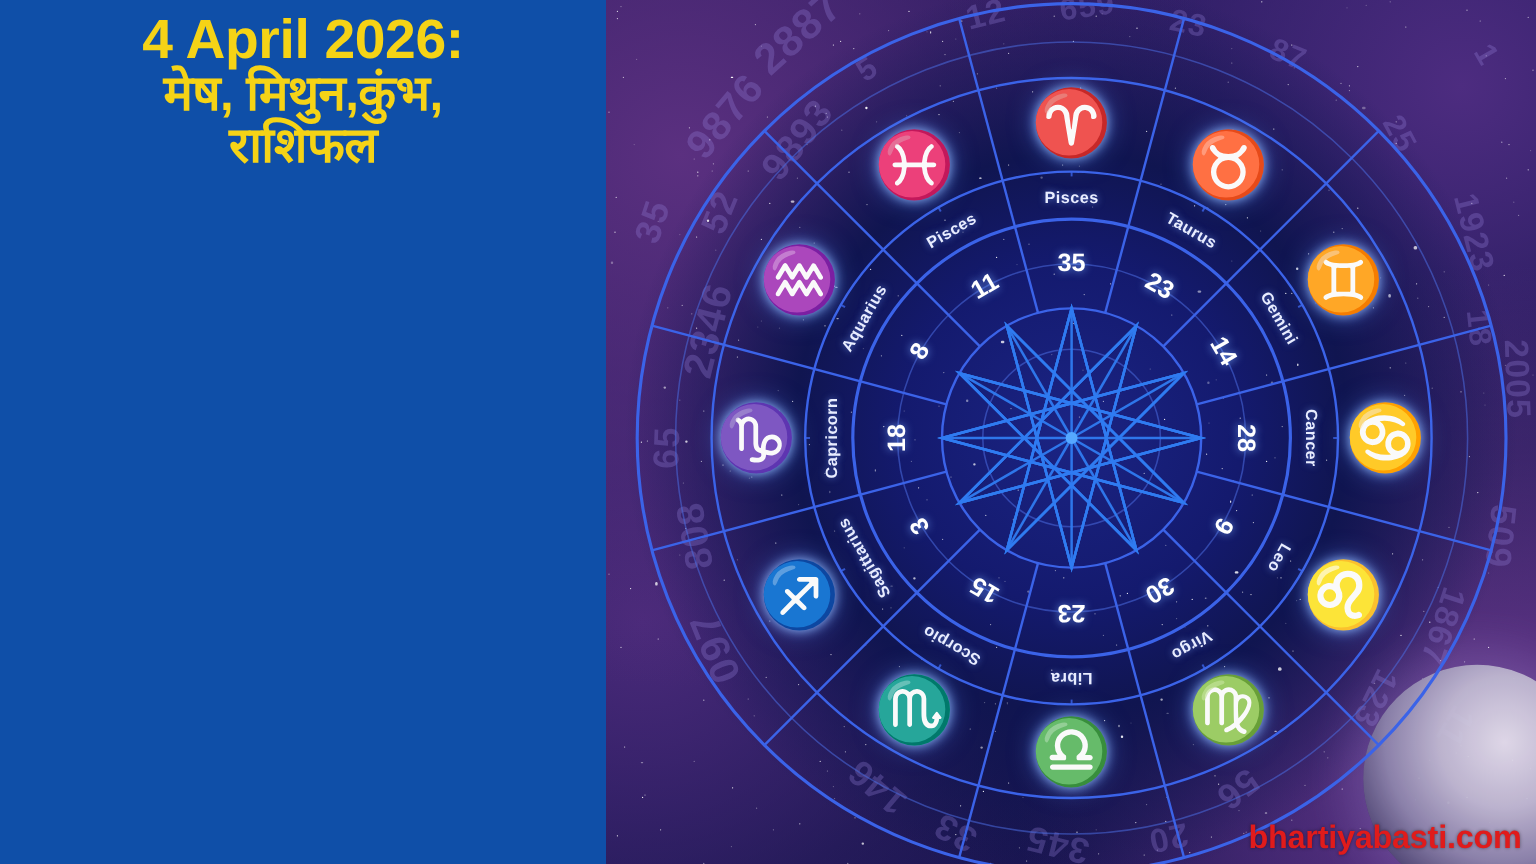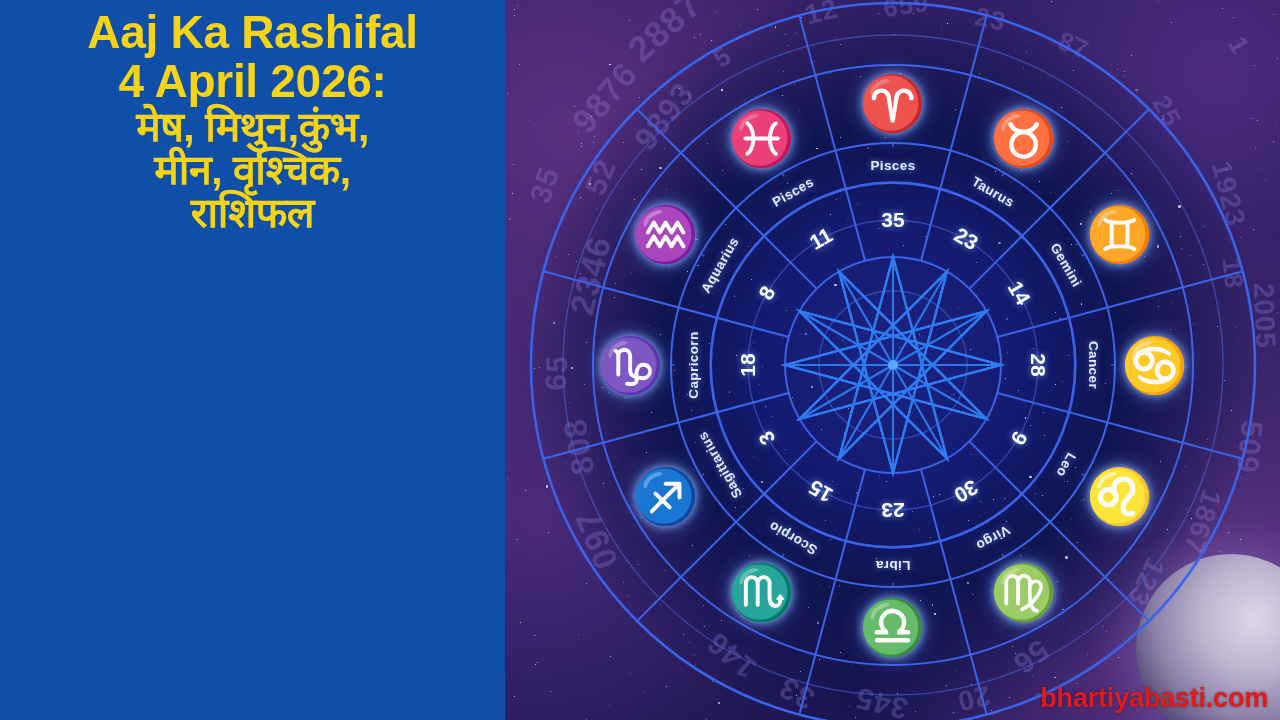--- a/index.html
+++ b/index.html
@@ -136,24 +136,22 @@
     z-index:20;
     text-shadow:0 0 3px rgba(0,0,0,.45);
   }
 </style>
 </head>
 <body>
 
 <div id="stage">
 
   <div id="left-panel">
-    <div class="hl en">Aaj Ka Rashifal</div>
     <div class="hl en">4 April 2026:</div>
     <div class="hl hi">मेष, मिथुन,कुंभ,</div>
-    <div class="hl hi">मीन, वृश्चिक,</div>
     <div class="hl hi">राशिफल</div>
   </div>
 
   <div id="right-panel">
 
     <div class="stars" id="starfield">
         <span class="st" style="left:158.7px;top:147.7px;width:1.05px;height:1.05px;opacity:0.39;"></span>
         <span class="st" style="left:14.6px;top:622.2px;width:1.05px;height:1.05px;opacity:0.81;"></span>
         <span class="st" style="left:489.6px;top:194.6px;width:1.05px;height:1.05px;opacity:0.94;"></span>
         <span class="st" style="left:731.0px;top:327.0px;width:1.05px;height:1.05px;opacity:0.29;"></span>

